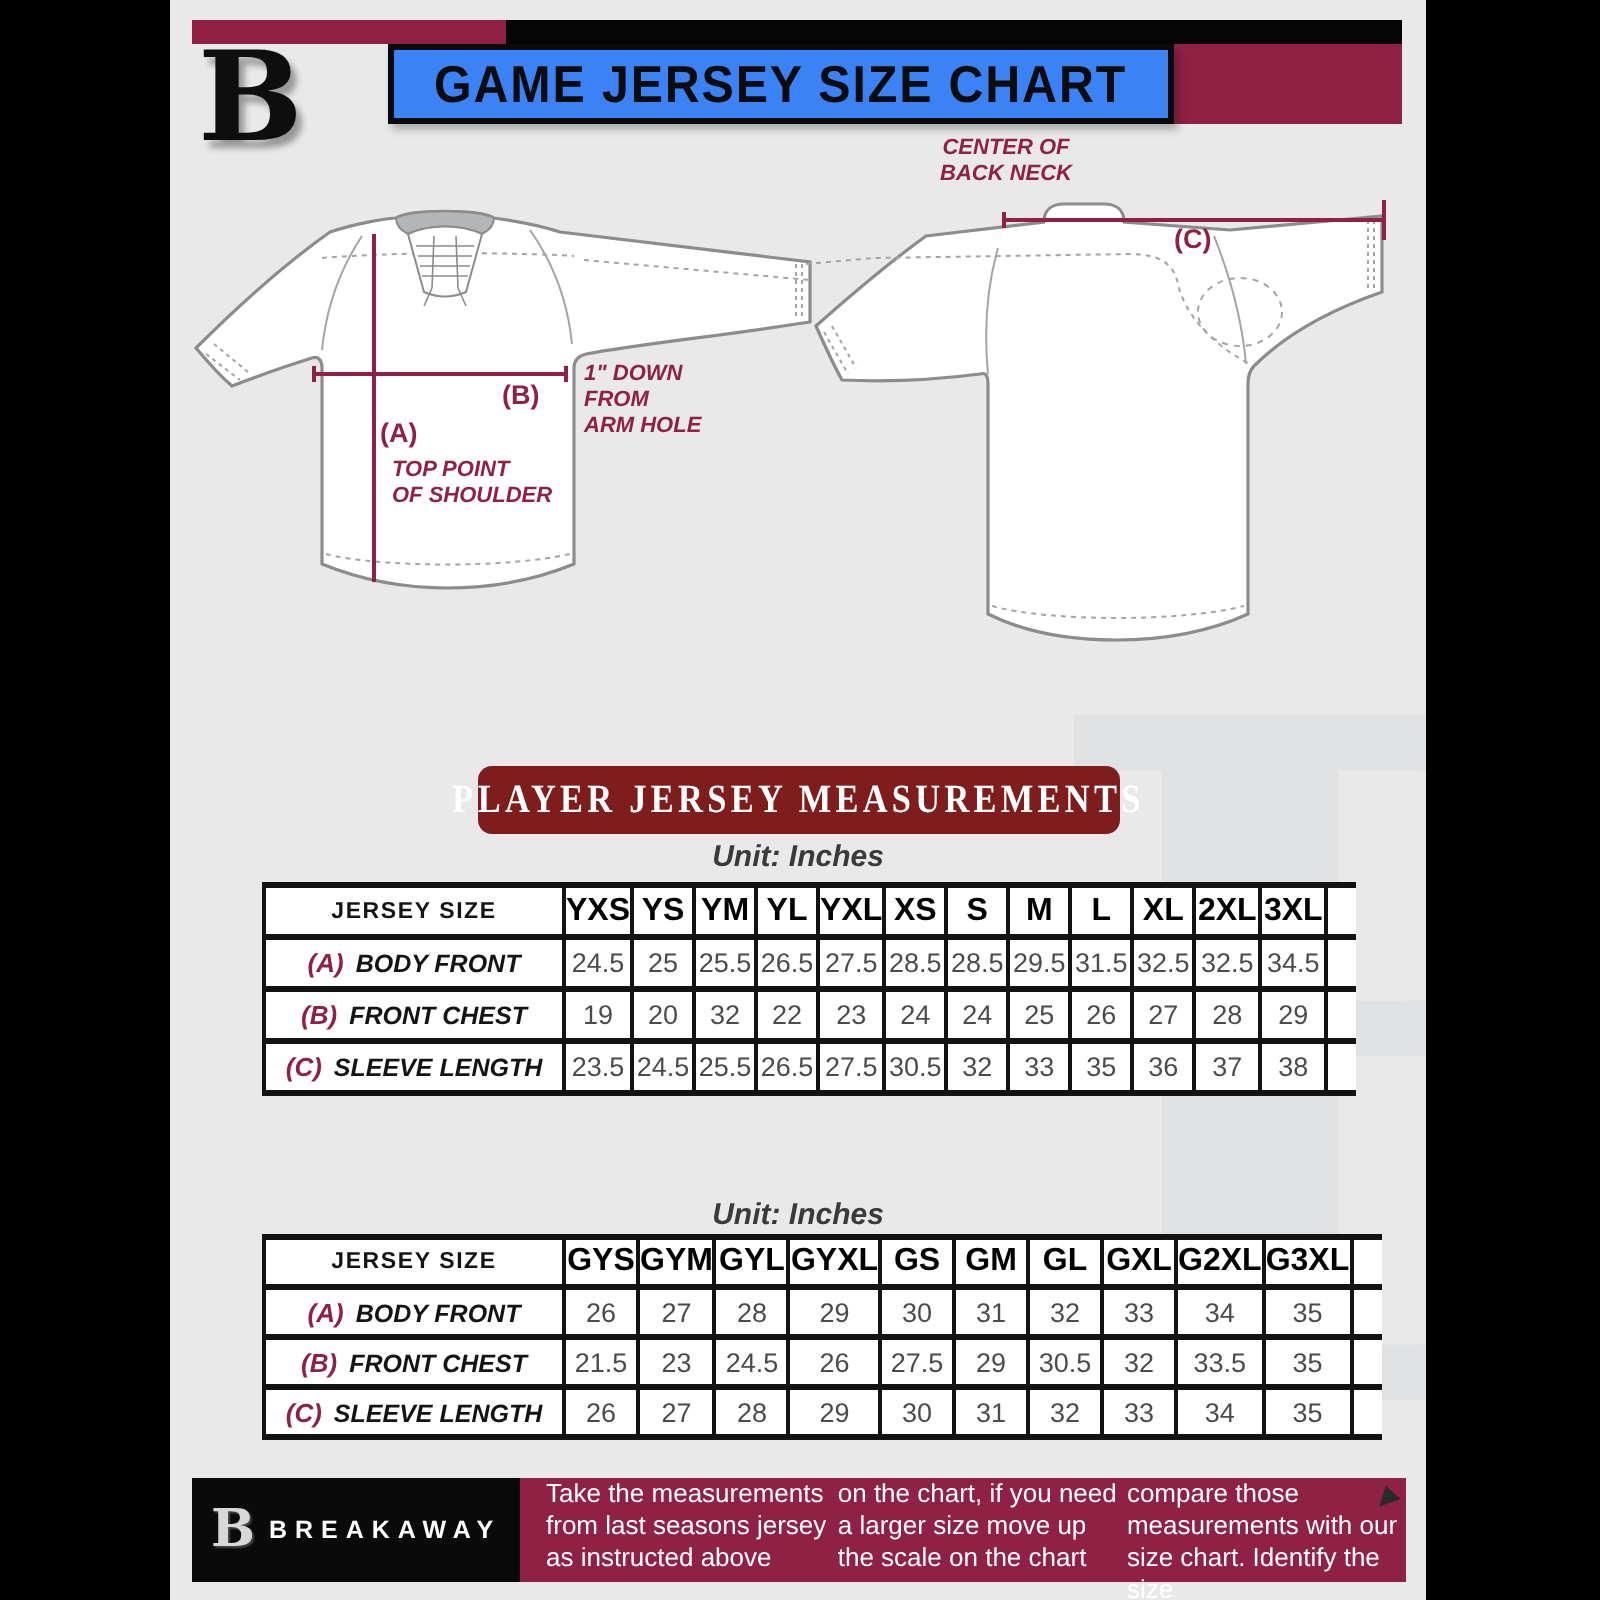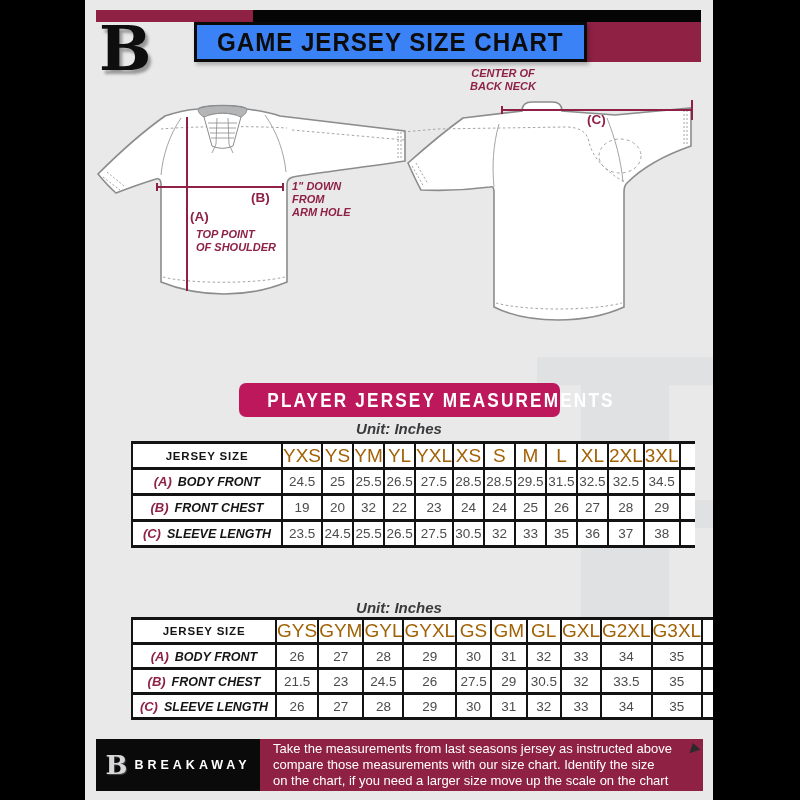--- a/index.html
+++ b/index.html
@@ -26,50 +26,50 @@
 
   
   .diagram{left:10px;top:60px;z-index:2;}
 
   
   .notice{left:11px;top:328px;width:605px;height:50px;background:var(--maroon);color:#fff;
           display:flex;flex-direction:column;align-items:center;justify-content:center;z-index:3;
           font-size:15px;line-height:23px;text-align:center;}
 
   
-  .black-banner{background:#be185d;border-radius:7px;display:flex;align-items:center;z-index:3;}
+  .black-banner{background:#7f1d1d;border-radius:7px;display:flex;align-items:center;justify-content:center;z-index:3;font-family:Liberation Serif, serif;}
   .black-banner span{color:#fff;font-weight:bold;font-size:20px;letter-spacing:2.5px;
                      transform:scaleX(0.86);white-space:nowrap;}
   .banner-player{left:154px;top:383px;width:321px;height:34px;}
   .banner-goalie{left:154px;top:563px;width:321px;height:34px;}
   .unit{width:628px;text-align:center;font-size:15px;font-style:italic;font-weight:bold;color:#3a3a3c;z-index:3;}
   .unit-player{left:0;top:420px;}
   .unit-goalie{left:0;top:599px;}
 
   
   .size-table{border-collapse:collapse;table-layout:fixed;z-index:3;position:absolute;left:46px;}
   .tbl-player{top:441px;}
   .tbl-goalie{top:617px;}
   .size-table td{background:#fff;border:2px solid #131313;border-top-width:3px;border-bottom-width:3px;
                  text-align:center;vertical-align:middle;padding:0;height:23px;overflow:hidden;}
   .tbl-goalie td{height:22px;}
   .size-table td.oh{border-right:none;}
   .hdr-size{font-size:11.5px;font-weight:bold;letter-spacing:0.8px;color:#141414;}
-  .hdr-col{font-size:19px;font-weight:normal;color:#a16207;}
+  .hdr-col{font-size:16px;font-weight:bold;color:#000000;}
   .row-label{font-size:12.5px;font-weight:bold;color:#141414;white-space:nowrap;font-style:italic;}
   .row-tag{color:var(--maroon);font-size:13px;font-weight:bold;margin-right:6px;}
   .val{font-size:13.5px;color:#4a4b4d;}
 
   
   .footer{left:11px;top:739px;width:607px;height:52px;display:flex;z-index:3;}
   .footer-black{width:164px;height:100%;background:#0a0a0a;display:flex;align-items:center;justify-content:center;gap:7px;}
   .footer-logo{font-family:"DejaVu Serif",serif;font-weight:bold;font-size:26px;color:#d8d8da;
                text-shadow:1px 1px 1px rgba(255,255,255,0.25);}
   .footer-brand{color:#fff;font-weight:bold;font-size:12.5px;letter-spacing:4px;}
-  .footer-maroon{flex:1;height:100%;background:var(--maroon);color:#fff;display:flex;flex-direction:column;
+  .footer-maroon{flex:1;height:100%;background:var(--maroon);color:#fff;display:flex;flex-direction:row;
                  justify-content:center;padding-left:13px;box-sizing:border-box;font-size:13px;line-height:16px;}
 
   .cursor{left:606px;top:744px;width:0;height:0;border-left:9px solid #2a2a2c;border-top:4px solid transparent;
           border-bottom:7px solid transparent;transform:rotate(18deg);z-index:6;}
 </style>
 </head>
 <body>
 
 <div class="canvas" style="--maroon:#8e2144;">
   <div class="content">
@@ -313,20 +313,20 @@
     </tbody>
       </table>
 
     <div class="abs footer">
       <div class="footer-black">
         <span class="footer-logo">B</span>
         <span class="footer-brand">BREAKAWAY</span>
       </div>
       <div class="footer-maroon">
         <div>Take the measurements from last seasons jersey as instructed above</div>
+        <div>on the chart, if you need a larger size move up the scale on the chart</div>
         <div>compare those measurements  with our size chart. Identify the size</div>
-        <div>on the chart, if you need a larger size move up the scale on the chart</div>
       </div>
     </div>
 
     <div class="abs cursor"></div>
   </div>
 </div>
 
 </body></html>

